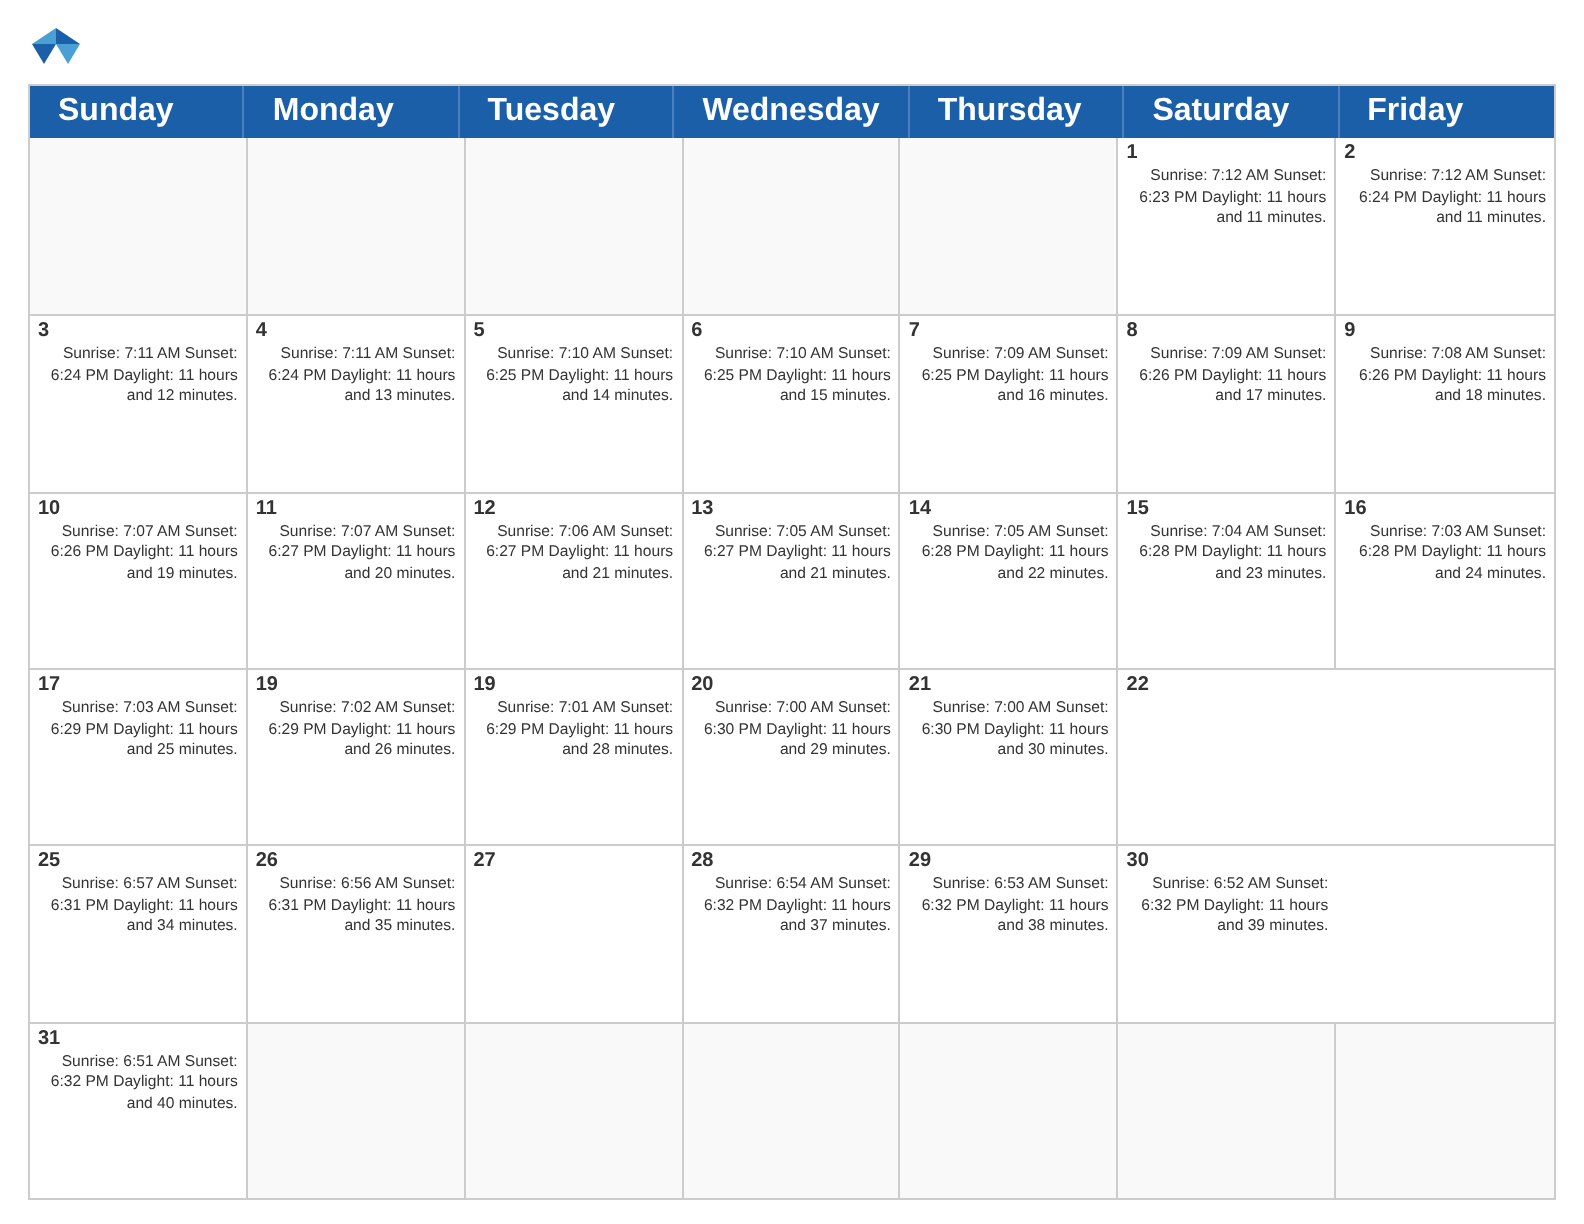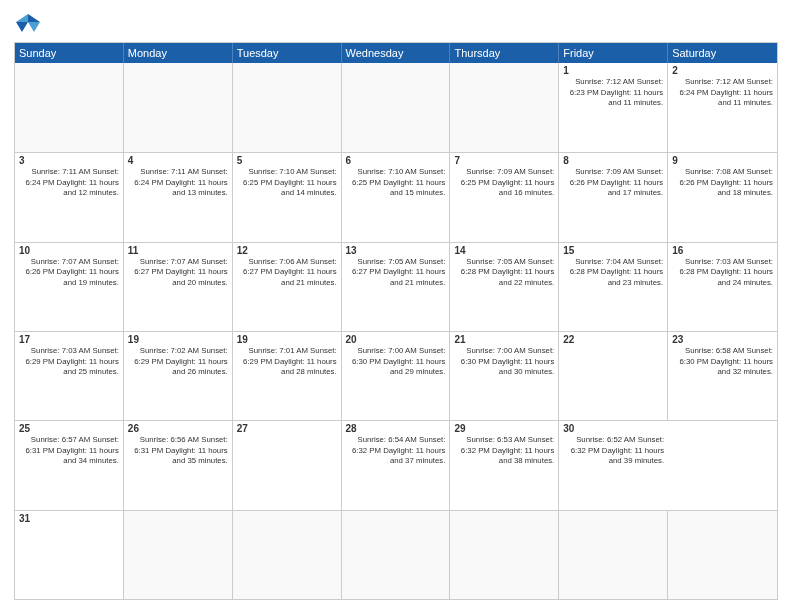--- a/index.html
+++ b/index.html
@@ -51,23 +51,23 @@
       flex-direction: column;
       border: 1px solid #ccc;
     }
     .cal-header {
       display: grid;
       grid-template-columns: repeat(7, 1fr);
       background: #1a5fa8;
     }
     .cal-header-cell {
       color: #fff;
-      font-size: 11px;
-      font-weight: normal;
-      padding: 4px 4px;
+      font-size: 16px;
+      font-weight: bold;
+      padding: 4px 14px;
       text-align: left;
       border-right: 1px solid #4a7fc0;
     }
     .cal-header-cell:last-child { border-right: none; }
     .cal-body {
       display: grid;
       grid-template-rows: repeat(6, 1fr);
       flex: 1;
     }
     .cal-row {
@@ -121,22 +121,22 @@
     </div>
   </div>
 
   <div class="calendar">
     <div class="cal-header" id="cal-header-row">
         <div class="cal-header-cell">Sunday</div>
         <div class="cal-header-cell">Monday</div>
         <div class="cal-header-cell">Tuesday</div>
         <div class="cal-header-cell">Wednesday</div>
         <div class="cal-header-cell">Thursday</div>
+        <div class="cal-header-cell">Saturday</div>
         <div class="cal-header-cell">Friday</div>
-        <div class="cal-header-cell">Saturday</div>
       </div>
     <div class="cal-body" id="cal-body">
         <div class="cal-row">
           <div class="cal-cell empty"></div>
           <div class="cal-cell empty"></div>
           <div class="cal-cell empty"></div>
           <div class="cal-cell empty"></div>
           <div class="cal-cell empty"></div>
           <div class="cal-cell">
             <div class="day-num">1</div>
@@ -287,27 +287,20 @@
           <div class="cal-cell">
             <div class="day-num">21</div>
             <div class="day-info">Sunrise: 7:00 AM
 Sunset: 6:30 PM
 Daylight: 11 hours
 and 30 minutes.</div>
           </div>
           <div class="cal-cell">
             <div class="day-num">22</div>
           </div>
-          <div class="cal-cell">
-            <div class="day-num">23</div>
-            <div class="day-info">Sunrise: 6:58 AM
-Sunset: 6:30 PM
-Daylight: 11 hours
-and 32 minutes.</div>
-          </div>
         </div>
         <div class="cal-row">
           <div class="cal-cell">
             <div class="day-num">25</div>
             <div class="day-info">Sunrise: 6:57 AM
 Sunset: 6:31 PM
 Daylight: 11 hours
 and 34 minutes.</div>
           </div>
           <div class="cal-cell">
@@ -338,20 +331,24 @@
             <div class="day-num">30</div>
             <div class="day-info">Sunrise: 6:52 AM
 Sunset: 6:32 PM
 Daylight: 11 hours
 and 39 minutes.</div>
           </div>
         </div>
         <div class="cal-row">
           <div class="cal-cell">
             <div class="day-num">31</div>
+            <div class="day-info">Sunrise: 6:51 AM
+Sunset: 6:32 PM
+Daylight: 11 hours
+and 40 minutes.</div>
           </div>
           <div class="cal-cell empty"></div>
           <div class="cal-cell empty"></div>
           <div class="cal-cell empty"></div>
           <div class="cal-cell empty"></div>
           <div class="cal-cell empty"></div>
           <div class="cal-cell empty"></div>
         </div>
       </div>
   </div>

